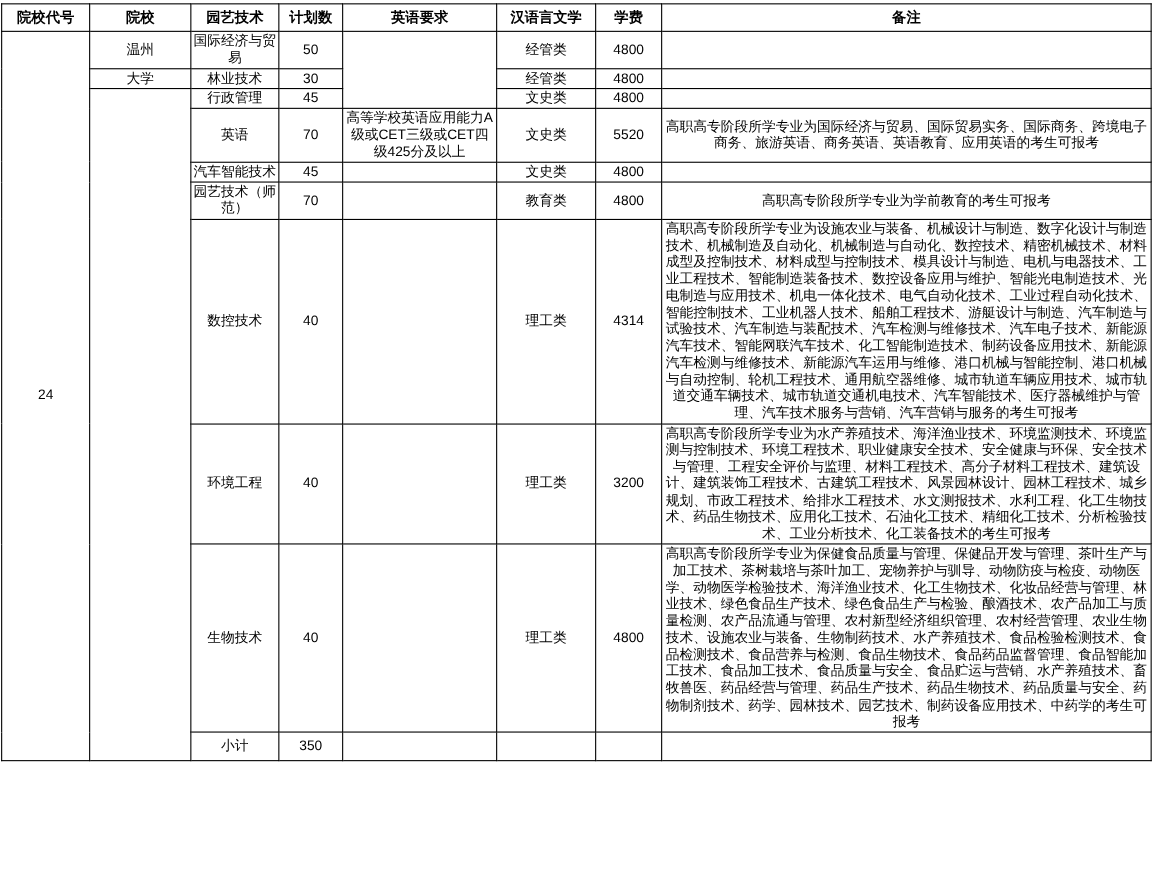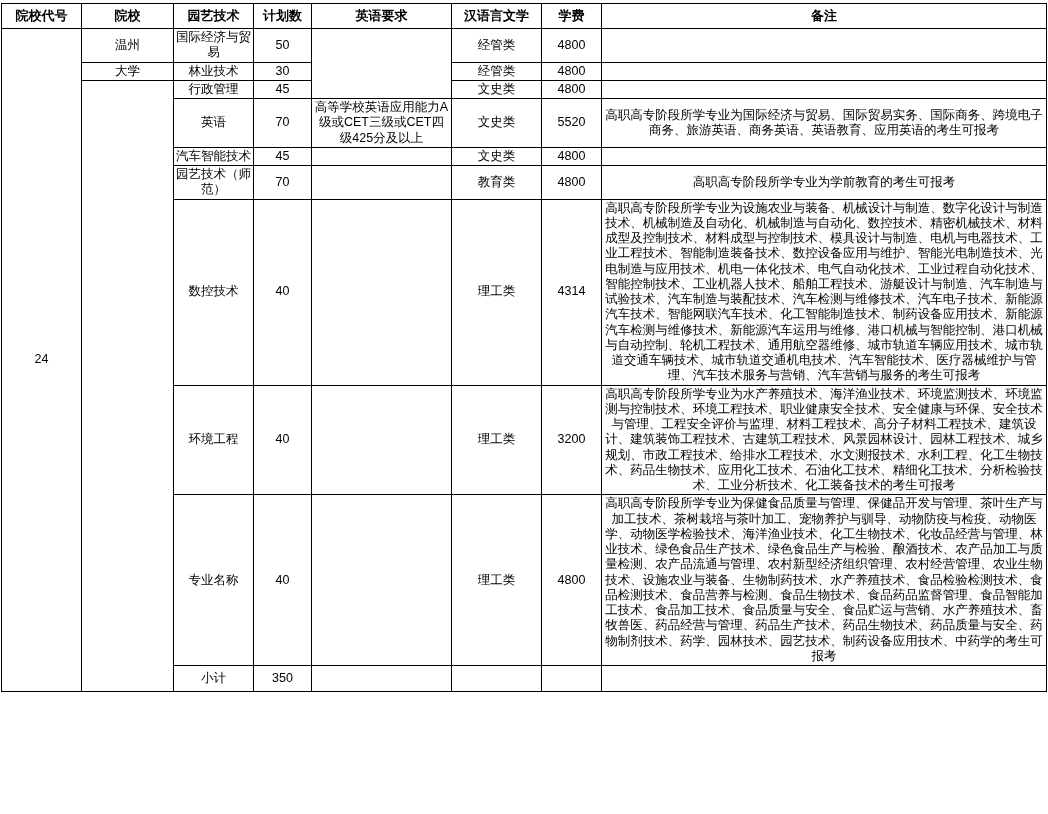--- a/index.html
+++ b/index.html
@@ -165,21 +165,21 @@
     <tr>
       <td>环境工程</td>
       <td>40</td>
       <td class="eng-cell"></td>
       <td>理工类</td>
       <td>3200</td>
       <td class="note-cell">高职高专阶段所学专业为水产养殖技术、海洋渔业技术、环境监测技术、环境监测与控制技术、环境工程技术、职业健康安全技术、安全健康与环保、安全技术与管理、工程安全评价与监理、材料工程技术、高分子材料工程技术、建筑设计、建筑装饰工程技术、古建筑工程技术、风景园林设计、园林工程技术、城乡规划、市政工程技术、给排水工程技术、水文测报技术、水利工程、化工生物技术、药品生物技术、应用化工技术、石油化工技术、精细化工技术、分析检验技术、工业分析技术、化工装备技术的考生可报考</td>
     </tr>
 
     <tr>
-      <td>专业名称</td>
+      <td>生物技术</td>
       <td>40</td>
       <td class="eng-cell"></td>
       <td>理工类</td>
       <td>4800</td>
       <td class="note-cell">高职高专阶段所学专业为保健食品质量与管理、保健品开发与管理、茶叶生产与加工技术、茶树栽培与茶叶加工、宠物养护与驯导、动物防疫与检疫、动物医学、动物医学检验技术、海洋渔业技术、化工生物技术、化妆品经营与管理、林业技术、绿色食品生产技术、绿色食品生产与检验、酿酒技术、农产品加工与质量检测、农产品流通与管理、农村新型经济组织管理、农村经营管理、农业生物技术、设施农业与装备、生物制药技术、水产养殖技术、食品检验检测技术、食品检测技术、食品营养与检测、食品生物技术、食品药品监督管理、食品智能加工技术、食品加工技术、食品质量与安全、食品贮运与营销、水产养殖技术、畜牧兽医、药品经营与管理、药品生产技术、药品生物技术、药品质量与安全、药物制剂技术、药学、园林技术、园艺技术、制药设备应用技术、中药学的考生可报考</td>
     </tr>
 
     <tr class="row-h-small">
       <td>小计</td>
       <td>350</td>

